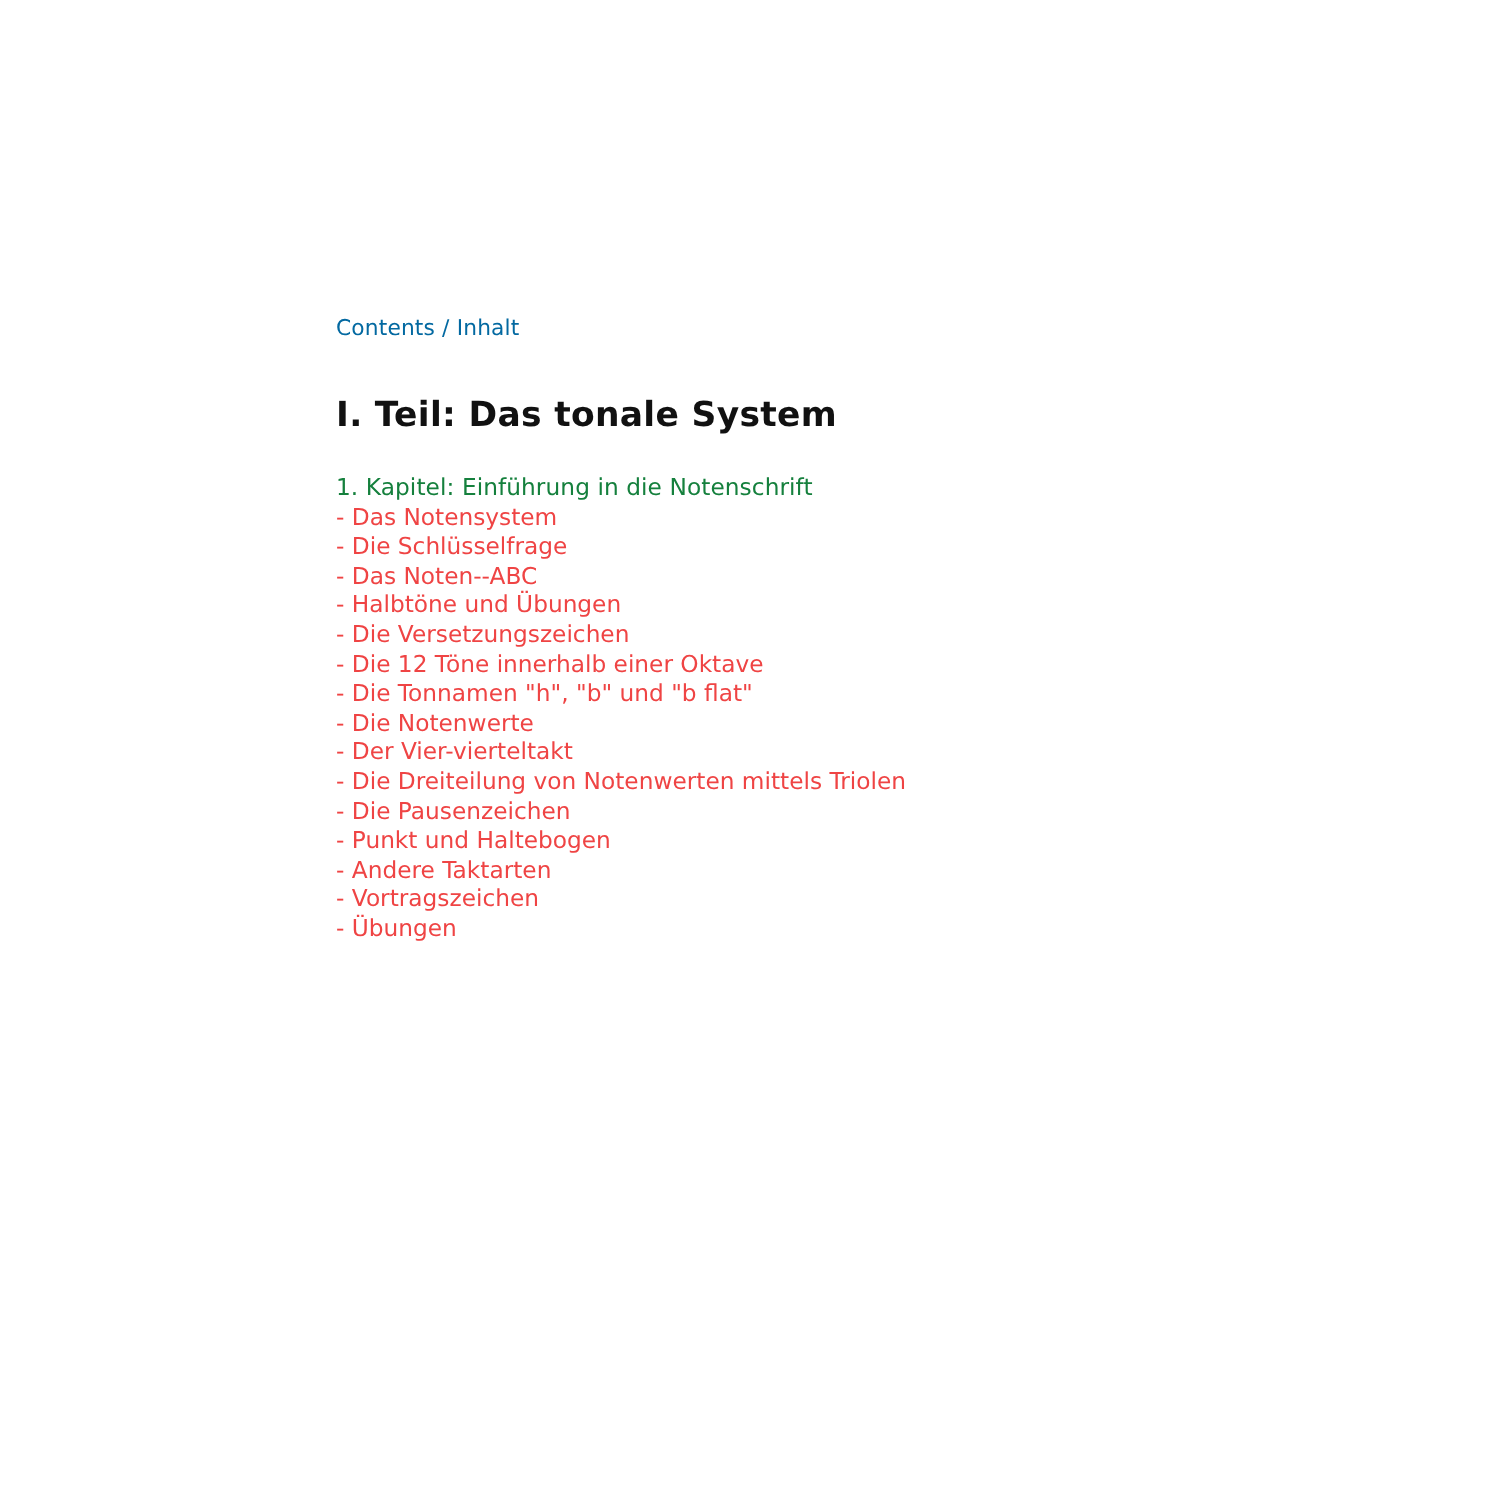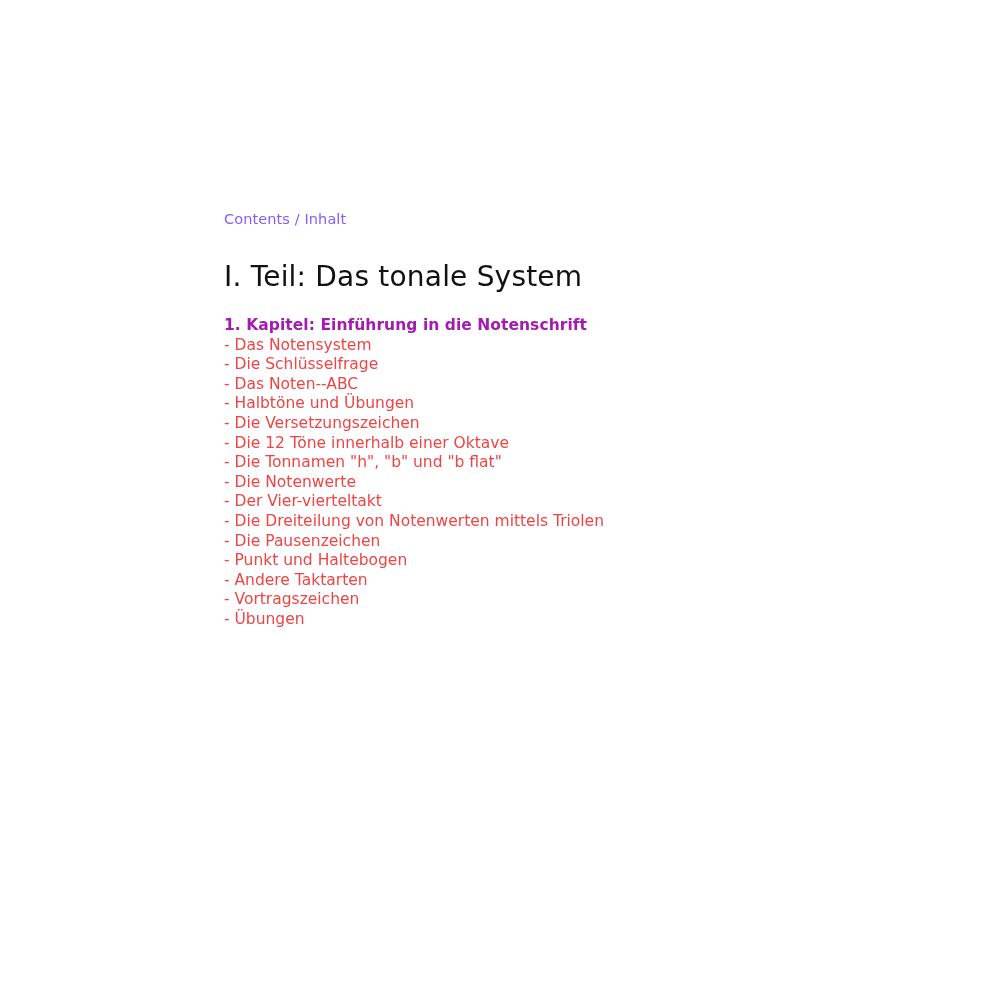--- a/index.html
+++ b/index.html
@@ -22,43 +22,43 @@
   }
   .content {
     position: absolute;
     left: 224px;
     top: 210px;
     width: 560px;
   }
   .doc-label {
     font-size: 14.5px;
     line-height: 19px;
-    color: #8b5cf6;
+    color: #0369a1;
     letter-spacing: 0.1px;
     margin: 0 0 36px 0;
     font-weight: normal;
   }
   .part-title {
-    font-size: 28px;
-    font-weight: normal;
+    font-size: 23px;
+    font-weight: bold;
     color: #111111;
     margin: 0 0 27px 0;
     line-height: 24px;
     letter-spacing: 0.2px;
   }
   .chapter {
     margin: 0 0 0 0;
   }
   .chapter + .chapter {
     margin-top: 28px;
   }
   .chapter-title {
     font-size: 15.5px;
-    font-weight: bold;
-    color: #a21caf;
+    font-weight: normal;
+    color: #15803d;
     line-height: 19.6px;
     margin: 0 0 0 0;
     letter-spacing: 0.05px;
     max-width: 552px;
   }
   .chapter-list {
     list-style: none;
     margin: 0;
     padding: 0;
   }

